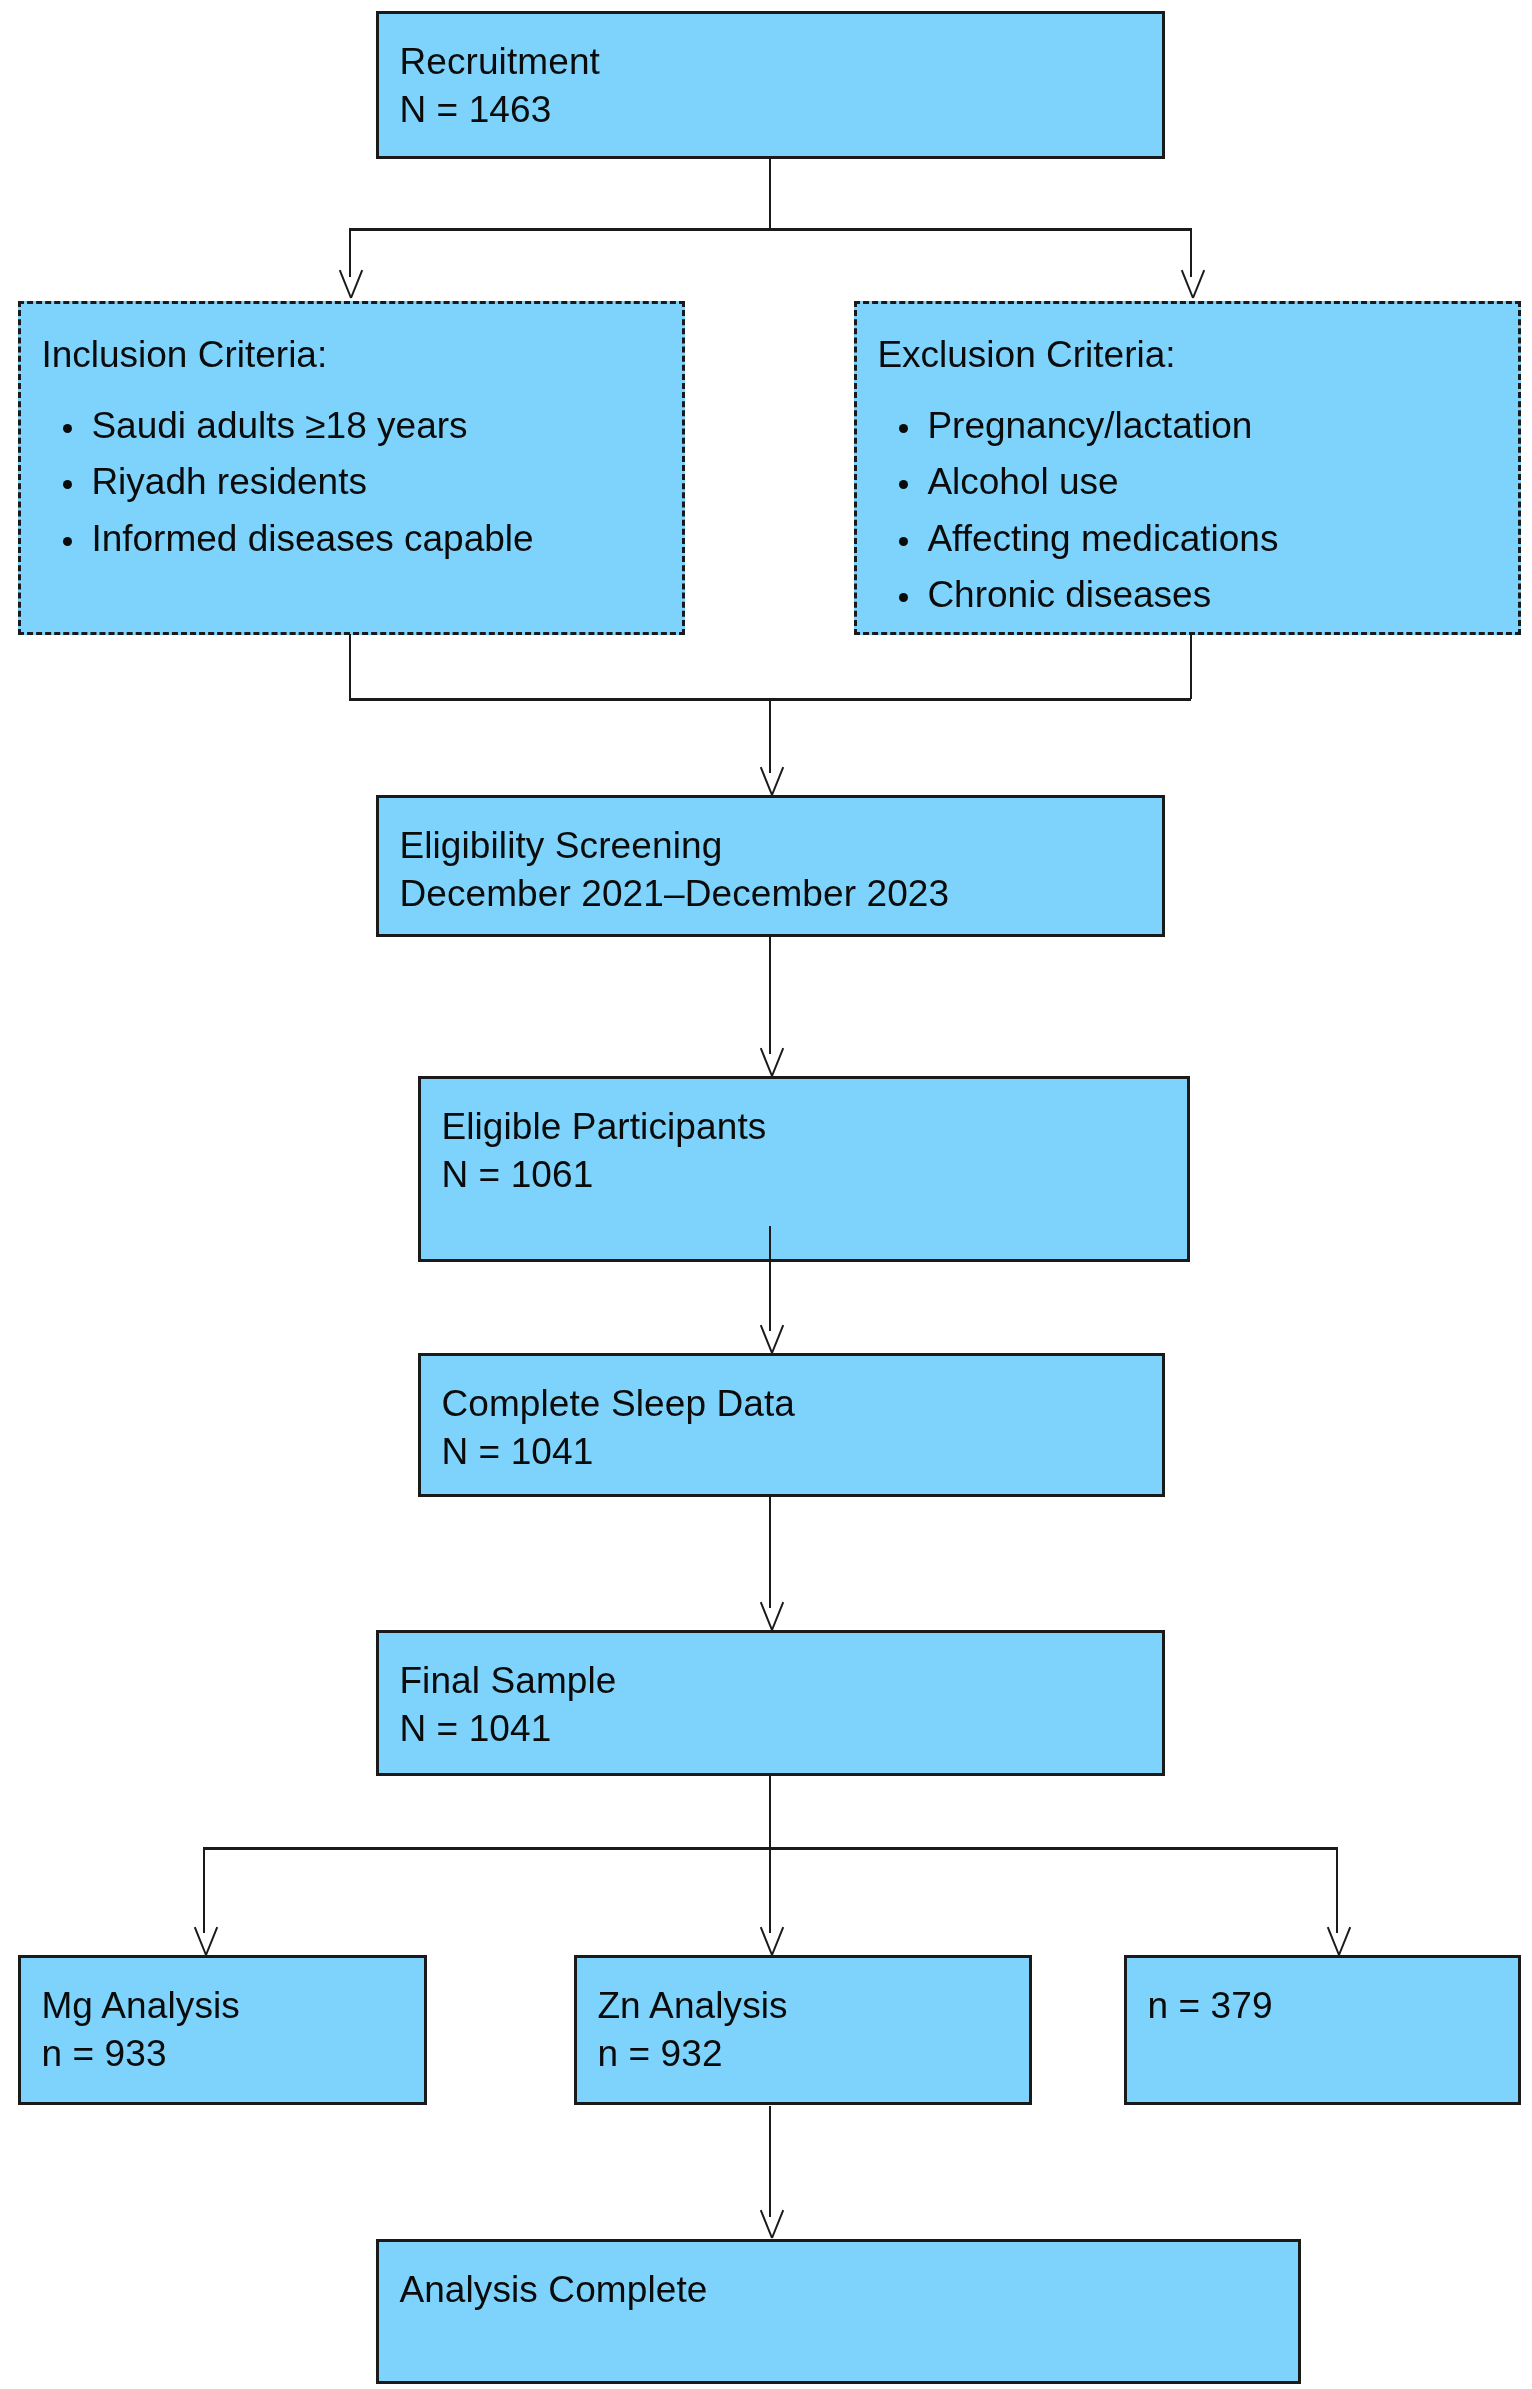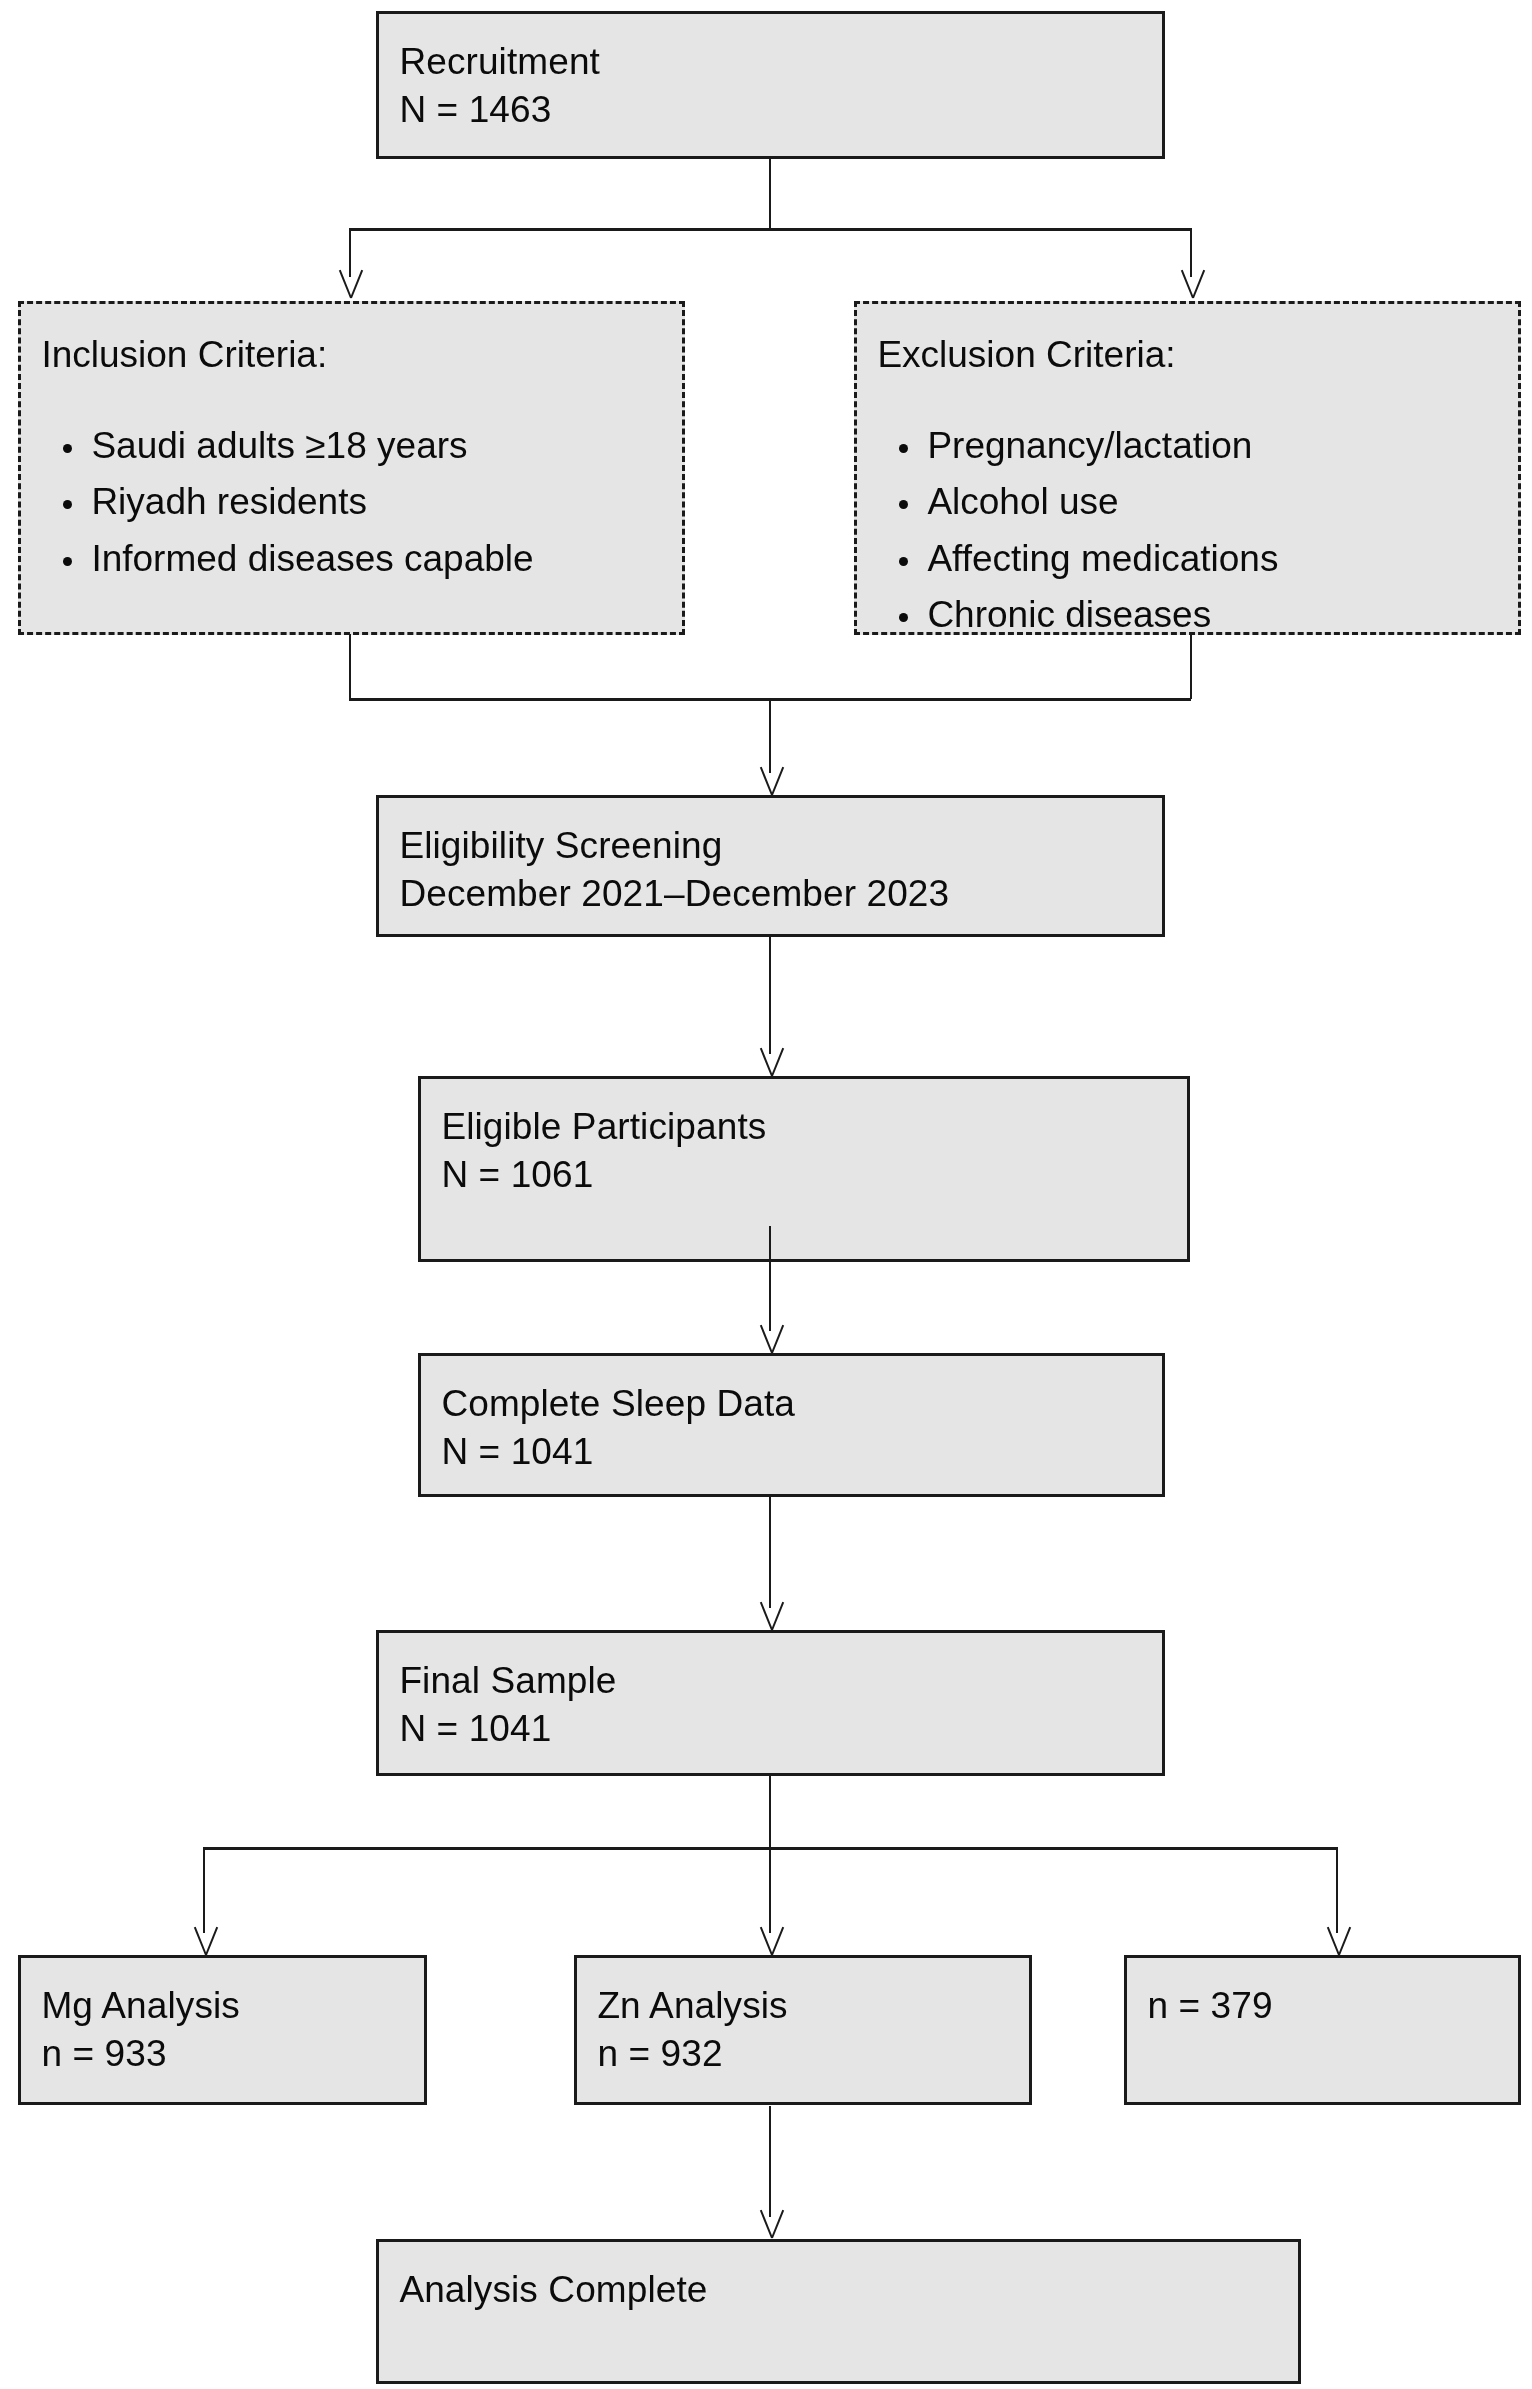--- a/index.html
+++ b/index.html
@@ -14,21 +14,21 @@
     height: 2389px;
     background: #ffffff;
     font-family: "Liberation Sans", sans-serif;
     overflow: hidden;
   }
 
   
   .node {
     position: absolute;
     box-sizing: border-box;
-    background: #e5e5e5;
+    background: #7dd3fc;
     border: 3px solid #1a1a1a;
     padding: 24px 20.4px 0 20.4px;
   }
   .node.dashed {
     border: 3px dashed #1a1a1a;
   }
   .node .line {
     display: block;
     color: #0b0b0b;
     font-size: 37px;
@@ -37,21 +37,21 @@
     white-space: nowrap;
   }
 
   
   .node.criteria { padding: 28px 18px 0 20.4px; }
   .node.criteria .heading {
     display: block;
     font-size: 37px;
     line-height: 1.25;
     color: #0b0b0b;
-    margin-bottom: 40px;
+    margin-bottom: 20px;
     white-space: nowrap;
   }
   .node.criteria ul {
     margin: 0;
     padding: 0 0 0 50px;
     list-style: none;
   }
   .node.criteria li {
     position: relative;
     font-size: 37px;

